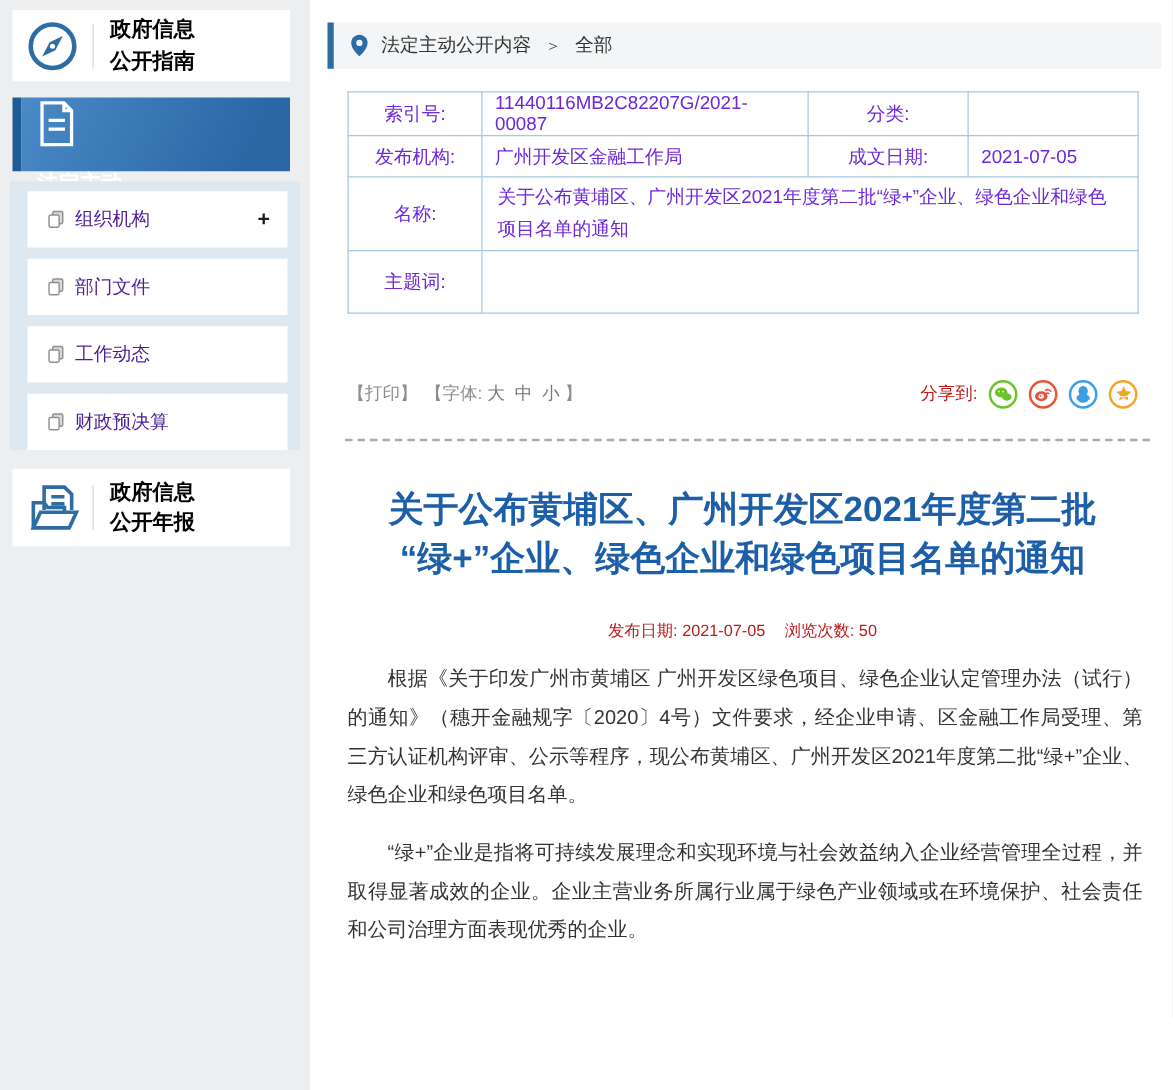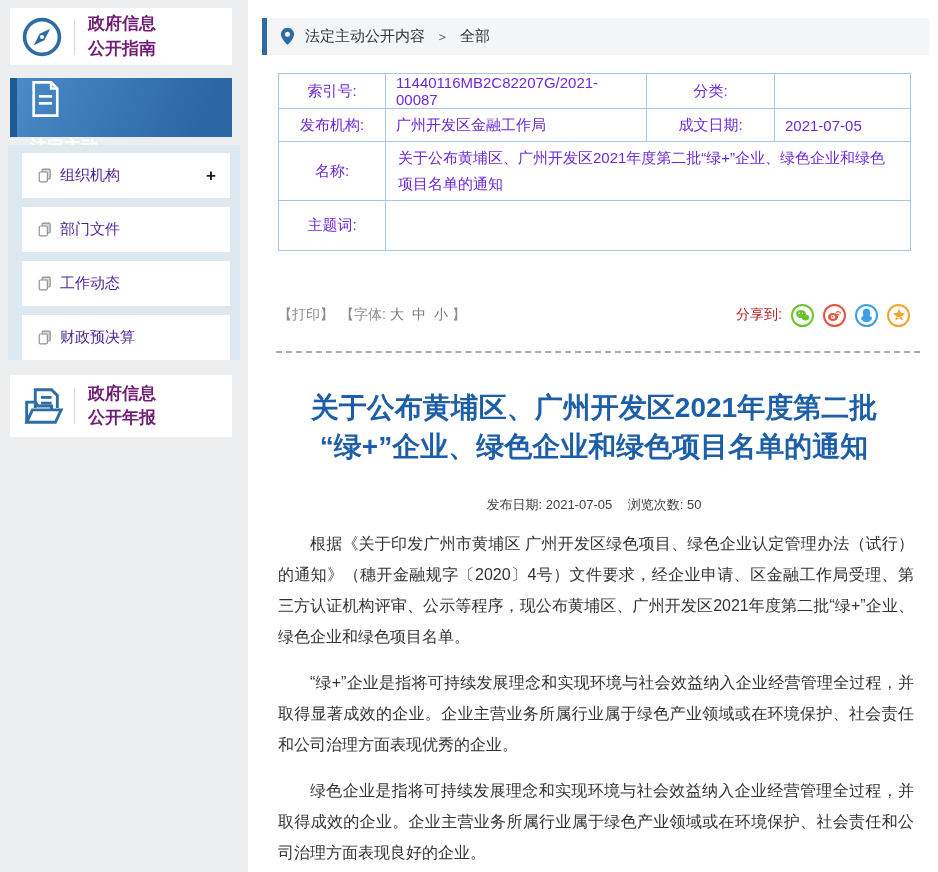--- a/index.html
+++ b/index.html
@@ -14,21 +14,21 @@
   .sidebar { position:absolute; left:0; top:0; width:248px; height:872px; }
   .side-card {
     position:absolute; left:10px; width:222px; background:#fff;
     display:flex; align-items:center;
   }
   .guide-card { top:8px; height:57px; cursor:pointer; }
   .annual-card { top:375px; height:62px; cursor:pointer; }
   .side-card .icon-box { width:64px; display:flex; justify-content:center; align-items:center; flex:0 0 64px; }
   .side-card .vsep { width:1px; height:36px; background:#d9d9d9; }
   .side-card .side-label {
-    padding-left:13px; font-size:17px; font-weight:bold; color:#701a75; line-height:1.42;
+    padding-left:13px; font-size:17px; font-weight:bold; color:#000000; line-height:1.42;
   }
   .active-card {
     position:absolute; left:10px; top:78px; width:222px; height:59px;
     background:linear-gradient(115deg,#4a8ac6 0%, #2b66a5 85%);
     border-left:7px solid #1f5c96;
     display:flex; align-items:flex-start; cursor:pointer;flex-direction:column;
   }
   .active-card .icon-box { width:56px; flex:0 0 56px; display:flex; justify-content:center; }
   .active-card .vsep { width:1px; height:42px; background:rgba(255,255,255,.45); }
   .active-card .side-label { padding-left:13px; font-size:17px; font-weight:bold; color:#fff; line-height:1.5; }
@@ -92,21 +92,21 @@
     position:absolute; left:28px; top:351px; width:644px; height:0;
     border-top:2px dashed #ababab;
   }
 
   .article-title {
     position:absolute; left:30px; top:388px; width:632px;
     text-align:center; font-size:28px; font-weight:bold; color:#1c5ea8; line-height:39px;
   }
   .article-meta {
     position:absolute; left:30px; top:496px; width:632px;
-    text-align:center; font-size:13px; color:#404040;
+    text-align:center; font-size:13px; color:#b91c1c;
   }
   .article-meta .m-item { margin:0 6px; }
 
   .article-body {
     position:absolute; left:30px; top:528px; width:636px;
     font-size:16px; color:#333; line-height:31px; text-align:justify;
   }
   .article-body p { margin:0 0 15px 0; text-indent:2em; }
 </style>
 </head>
@@ -309,17 +309,16 @@
       </span>
       <span class="m-item">
         <span>浏览次数:</span>
         <span>50</span>
       </span>
     </div>
 
     <div class="article-body">
       <p>根据《关于印发广州市黄埔区 广州开发区绿色项目、绿色企业认定管理办法（试行）的通知》（穗开金融规字〔2020〕4号）文件要求，经企业申请、区金融工作局受理、第三方认证机构评审、公示等程序，现公布黄埔区、广州开发区2021年度第二批“绿+”企业、绿色企业和绿色项目名单。</p>
       <p>“绿+”企业是指将可持续发展理念和实现环境与社会效益纳入企业经营管理全过程，并取得显著成效的企业。企业主营业务所属行业属于绿色产业领域或在环境保护、社会责任和公司治理方面表现优秀的企业。</p>
-      <p>绿色企业是指将可持续发展理念和实现环境与社会效益纳入企业经营管理全过程，并取得成效的企业。企业主营业务所属行业属于绿色产业领域或在环境保护、社会责任和公司治理方面表现良好的企业。</p>
     </div>
 
   </div>
 </div>
 
 </body></html>

